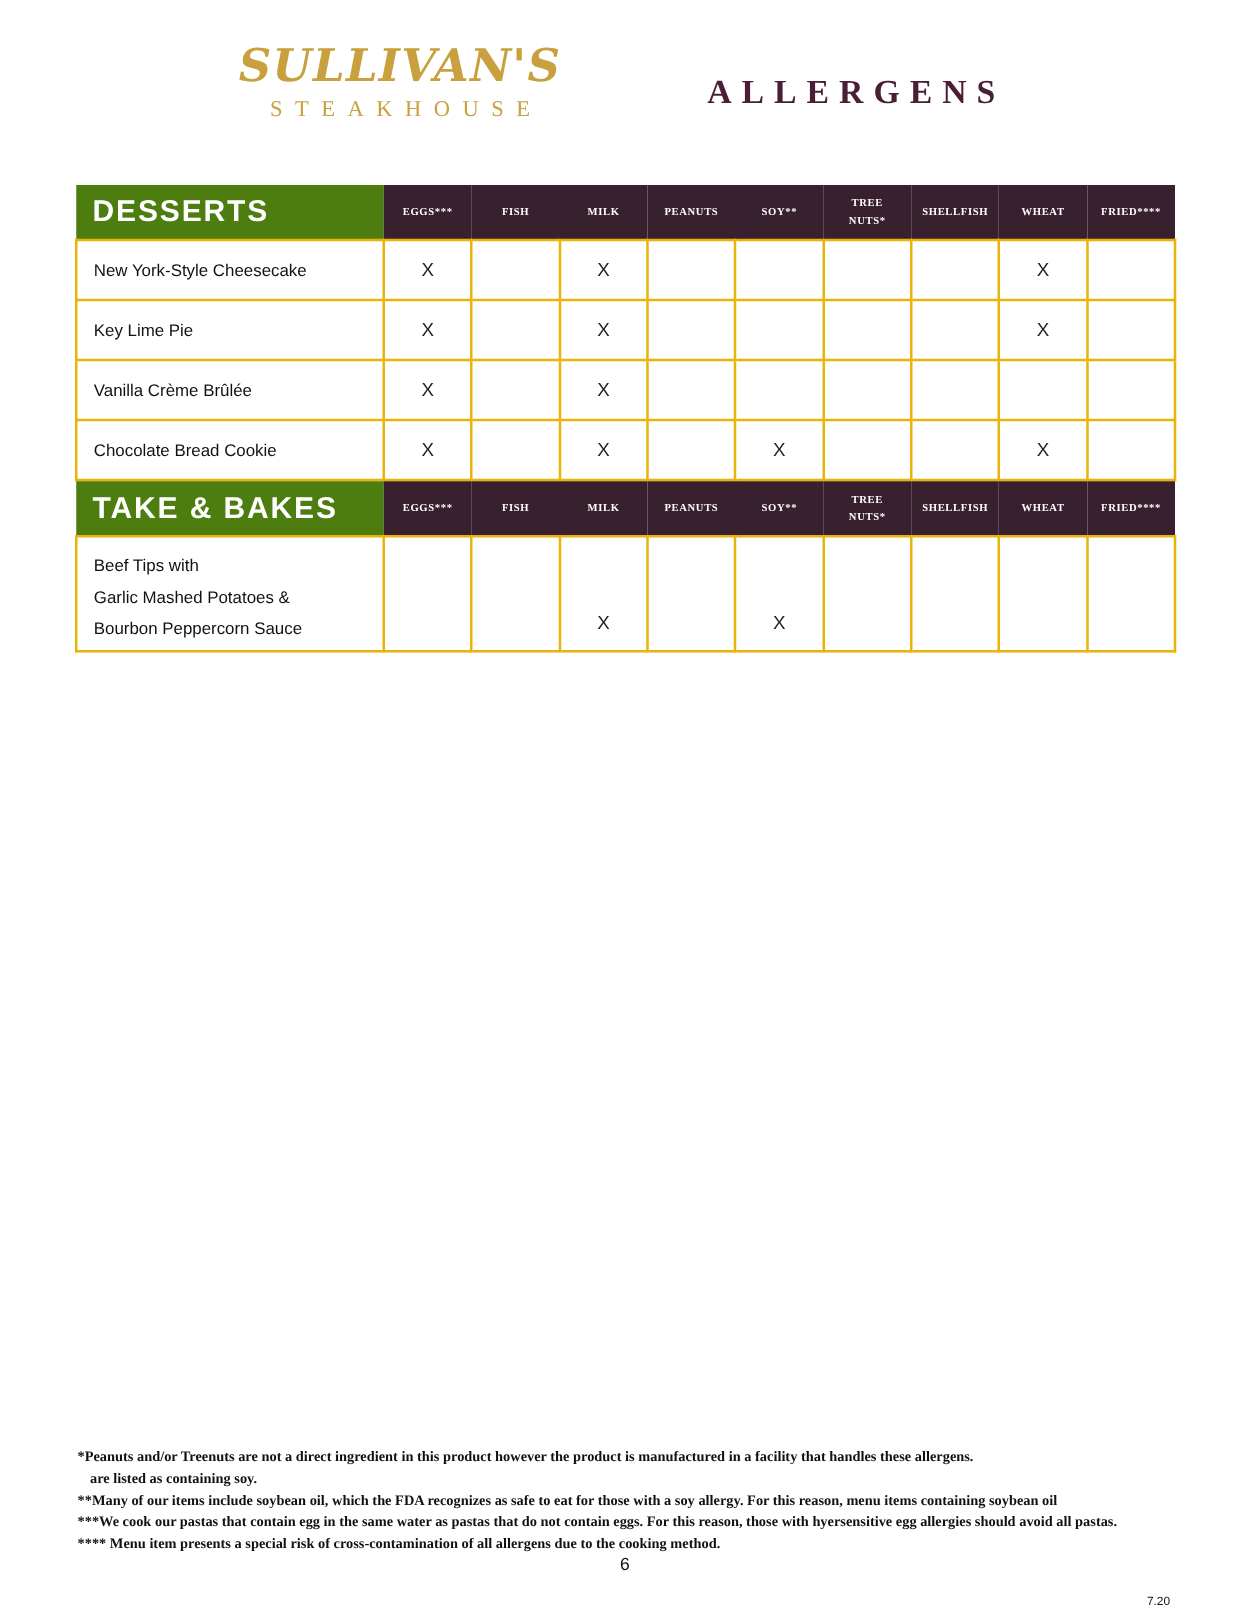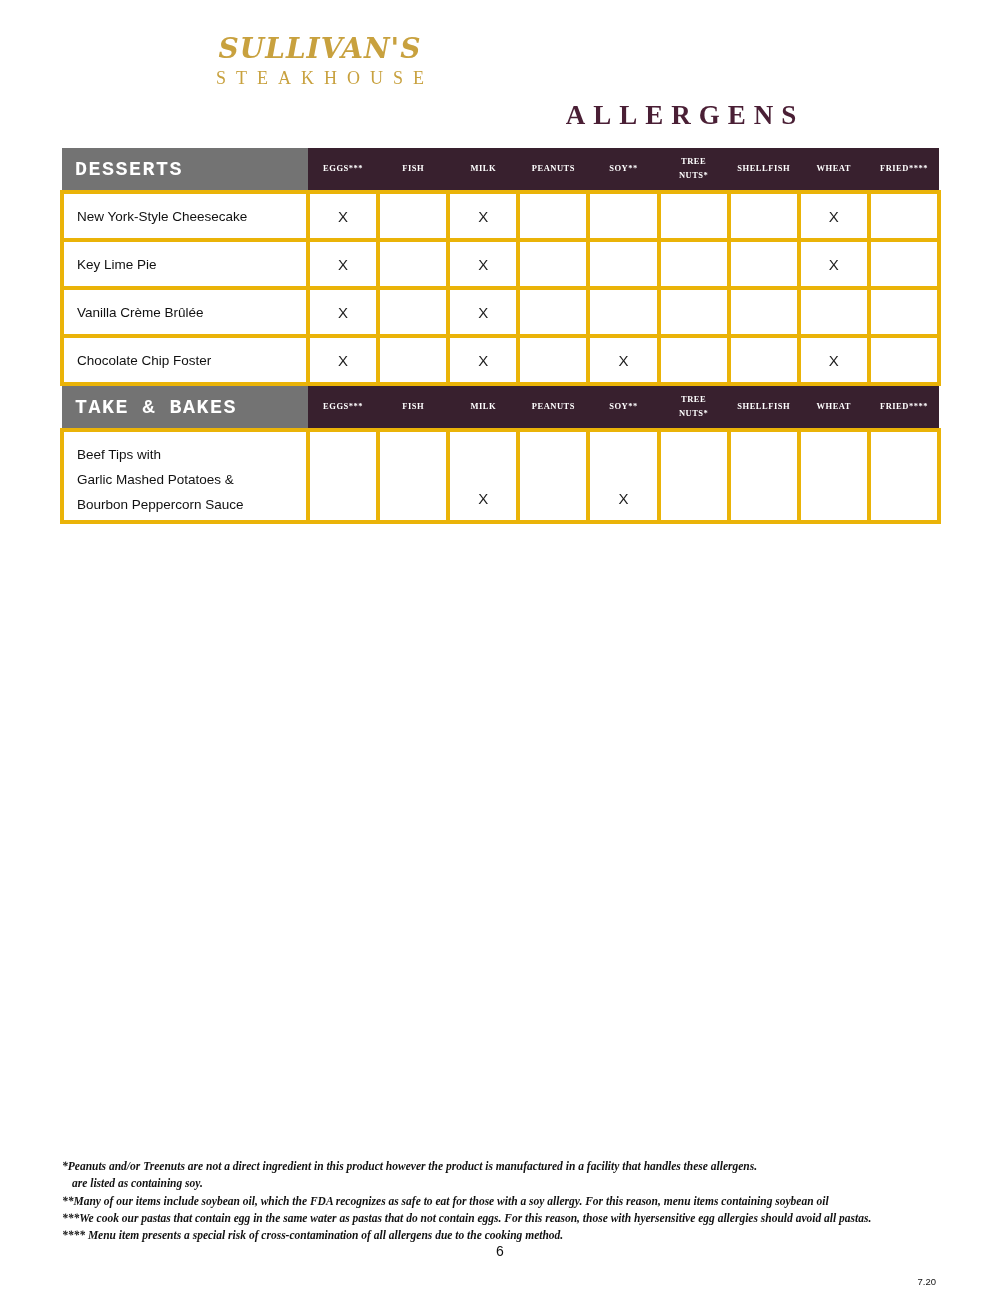--- a/index.html
+++ b/index.html
@@ -13,21 +13,21 @@
     overflow: hidden;
     margin: 0 auto;
   }
   
   .header { position: absolute; top: 34px; left: 0; width: 100%; height: 84px; }
   .logo { position: absolute; left: 170px; top: 0; width: 300px; text-align: center; color: #c8a13e; }
   .logo-main {
     font-family: "DejaVu Serif", serif;
     font-style: italic;
     font-weight: bold;
-    font-size: 28px;
+    font-size: 36px;
     letter-spacing: 1px;
     line-height: 1.1;
   }
   .logo-sub {
     margin-top: 3px;
     font-size: 18px;
     letter-spacing: 10px;
     text-indent: 10px;
     font-family: Liberation Serif, serif;
   }
@@ -36,62 +36,60 @@
     left: 520px;
     top: 24px;
     width: 330px;
     text-align: center;
     font-family: "Liberation Serif", serif;
     font-weight: bold;
     font-size: 27px;
     letter-spacing: 8px;
     color: #4a1f35;
     white-space: nowrap;
-    margin-top: 42px;
   }
   
   .tables { position: absolute; top: 148px; left: 60px; width: 881px; }
   table.allergen-table { border-collapse: collapse; table-layout: fixed; width: 100%; }
   col.name-col { width: 246px; }
   thead th { border: none; height: 44px; vertical-align: middle; padding: 0; }
   th.section-title {
-    background: #737373;
+    background: #4d7c0f;
     color: #ffffff;
-    font-family: Liberation Mono, monospace;
-    font-size: 20px;
+    font-family: Liberation Sans, sans-serif;
+    font-size: 24px;
     font-weight: bold;
     letter-spacing: 1.5px;
     text-align: left;
     padding-left: 13px;
   }
   th.col-head {
     background: #38202e;
     color: #ffffff;
     font-family: "Liberation Serif", serif;
     font-size: 8.5px;
     font-weight: bold;
     letter-spacing: 0.5px;
     text-align: center;
     white-space: pre-line;
     line-height: 1.6;
   }
-  tbody td { border: 4px solid #eab308; height: 48px; background: #ffffff; padding: 0; vertical-align: middle; }
+  tbody td { border: 2px solid #eab308; height: 48px; background: #ffffff; padding: 0; vertical-align: middle; }
   td.item-name { font-size: 13.5px; color: #111111; padding-left: 13px; text-align: left; }
   td.mark { text-align: center; font-size: 15px; color: #222222; }
   tr.tall-row td { height: 92px; }
   tr.tall-row td.item-name { vertical-align: top; padding-top: 11px; line-height: 1.85; }
   tr.tall-row td.mark { vertical-align: bottom; padding-bottom: 13px; }
   
   .footnotes {
     position: absolute;
     left: 62px;
     top: 1158px;
     width: 880px;
     font-family: "Liberation Serif", serif;
-    font-style: italic;
     font-weight: bold;
     font-size: 11.5px;
     color: #111111;
     line-height: 1.5;
   }
   .note { white-space: nowrap; }
   .note.indent { padding-left: 10px; }
   .page-number {
     position: absolute;
     top: 1243px;
@@ -182,21 +180,21 @@
             <td class="mark"></td>
             <td class="mark">X</td>
             <td class="mark"></td>
             <td class="mark"></td>
             <td class="mark"></td>
             <td class="mark"></td>
             <td class="mark"></td>
             <td class="mark"></td>
           </tr>
           <tr>
-            <td class="item-name">Chocolate Chip Foster</td>
+            <td class="item-name">Chocolate Bread Cookie</td>
             <td class="mark">X</td>
             <td class="mark"></td>
             <td class="mark">X</td>
             <td class="mark"></td>
             <td class="mark">X</td>
             <td class="mark"></td>
             <td class="mark"></td>
             <td class="mark">X</td>
             <td class="mark"></td>
           </tr>

